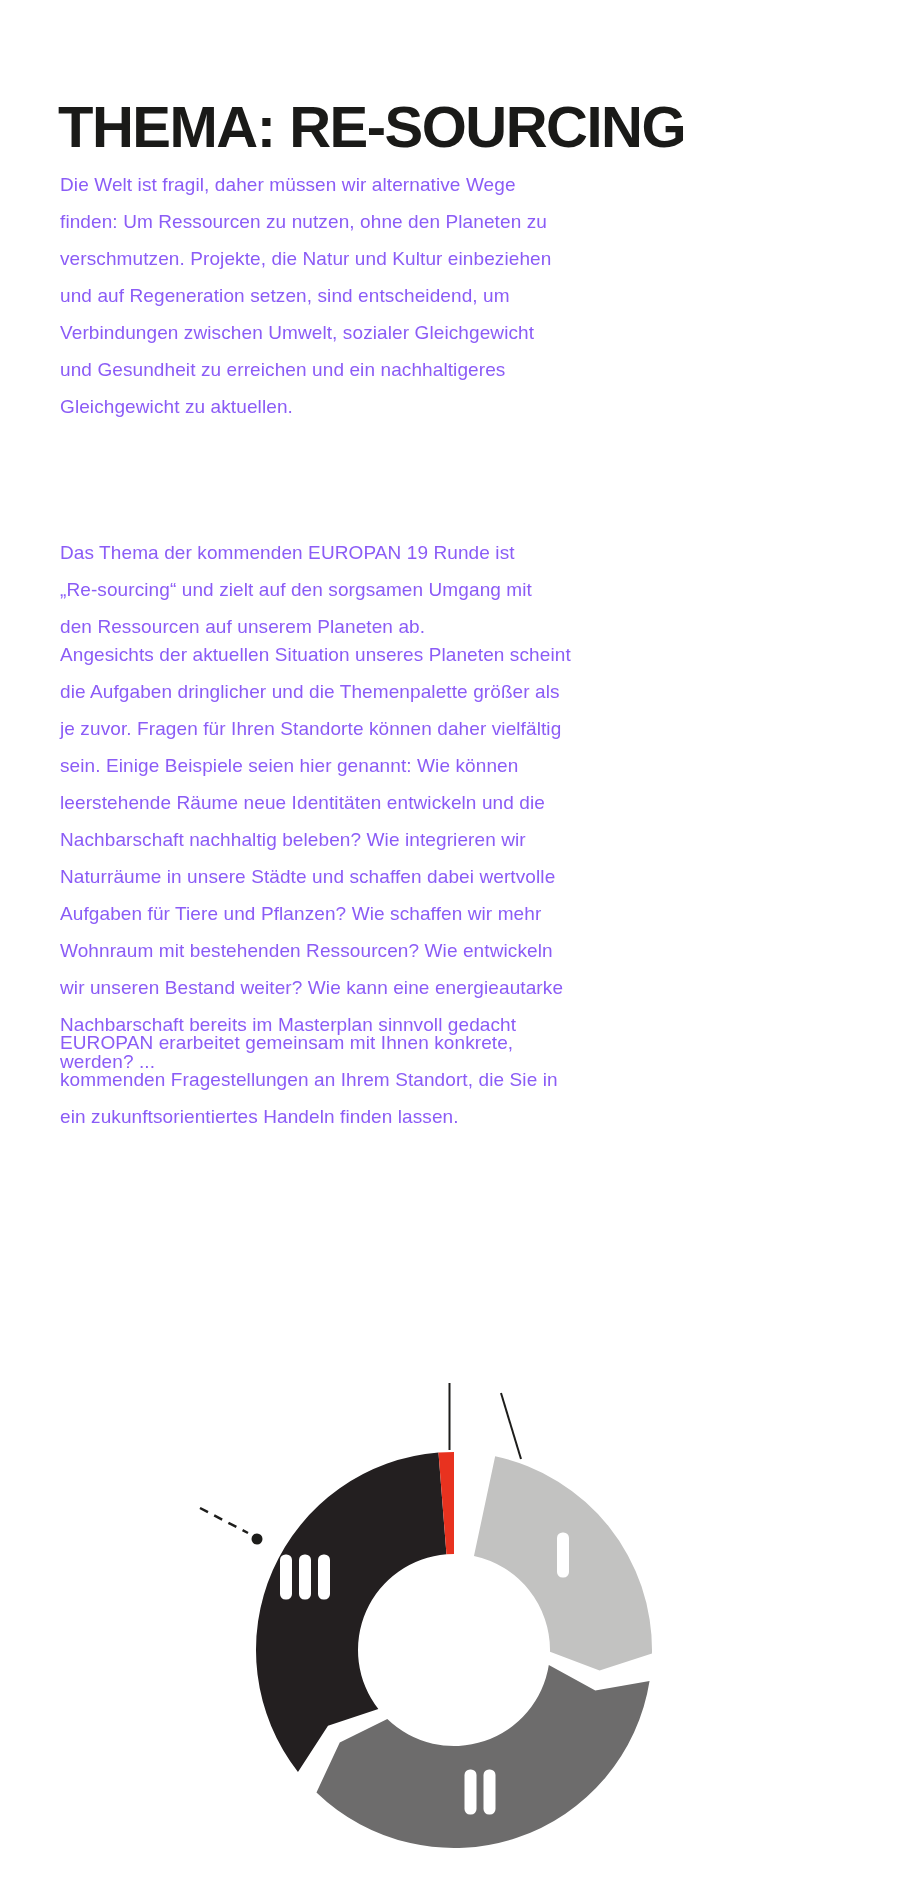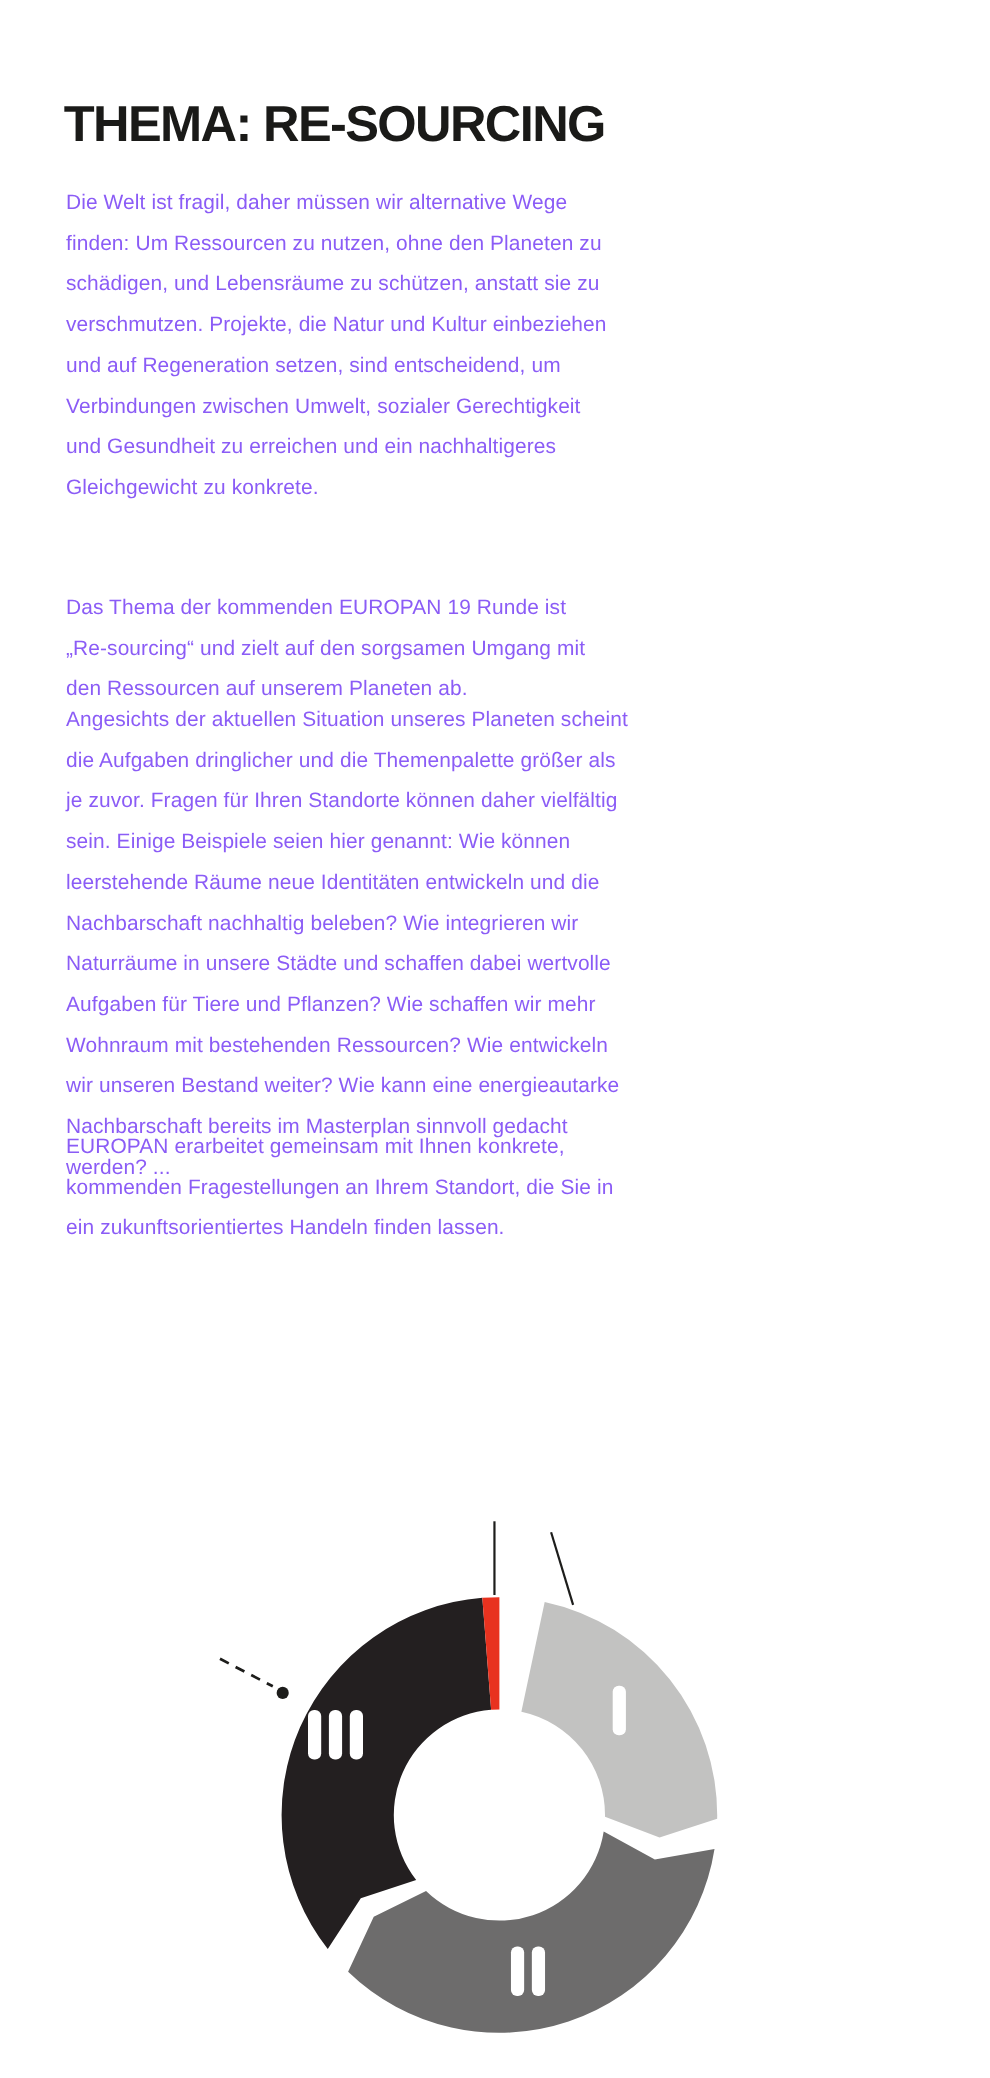--- a/index.html
+++ b/index.html
@@ -2,21 +2,21 @@
 <html><head>
 <meta charset="utf-8">
 <style>
   html,body{margin:0;padding:0;background:#ffffff;}
   body{
     width:900px;height:1889px;position:relative;overflow:hidden;
     font-family:"Liberation Sans",sans-serif;
   }
   .page-title{
     position:absolute;left:58px;top:54px;
-    font-size:46px;font-weight:700;letter-spacing:-1.5px;
+    font-size:58px;font-weight:700;letter-spacing:-1.5px;
     color:#1a1a18;white-space:nowrap;
   }
   .body-col{position:absolute;left:60px;width:730px;}
   .body-col .line{
     font-size:19px;line-height:37px;color:#8b5cf6;
     letter-spacing:0.1px;white-space:nowrap;font-weight:400;
   }
   #para-0{top:166px;}
   #para-1{top:516px;margin-top:18px;}
   #para-2{top:636px;}
@@ -25,26 +25,25 @@
   .chart-wrap svg{position:absolute;left:0;top:0;}
 </style>
 </head>
 <body>
 
 <h1 class="page-title">THEMA: RE-SOURCING</h1>
 
 <div class="body-col" id="para-0">
     <div class="line">Die Welt ist fragil, daher müssen wir alternative Wege</div>
     <div class="line">finden: Um Ressourcen zu nutzen, ohne den Planeten zu</div>
-    <div class="line">schädigen, und Lebensräume zu schützen, anstatt sie zu</div>
     <div class="line">verschmutzen. Projekte, die Natur und Kultur einbeziehen</div>
     <div class="line">und auf Regeneration setzen, sind entscheidend, um</div>
-    <div class="line">Verbindungen zwischen Umwelt, sozialer Gerechtigkeit</div>
+    <div class="line">Verbindungen zwischen Umwelt, sozialer Gleichgewicht</div>
     <div class="line">und Gesundheit zu erreichen und ein nachhaltigeres</div>
-    <div class="line">Gleichgewicht zu konkrete.</div>
+    <div class="line">Gleichgewicht zu aktuellen.</div>
   </div>
 <div class="body-col" id="para-1">
     <div class="line">Das Thema der kommenden EUROPAN 19 Runde ist</div>
     <div class="line">„Re-sourcing“ und zielt auf den sorgsamen Umgang mit</div>
     <div class="line">den Ressourcen auf unserem Planeten ab.</div>
   </div>
 <div class="body-col" id="para-2">
     <div class="line">Angesichts der aktuellen Situation unseres Planeten scheint</div>
     <div class="line">die Aufgaben dringlicher und die Themenpalette größer als</div>
     <div class="line">je zuvor. Fragen für Ihren Standorte können daher vielfältig</div>

